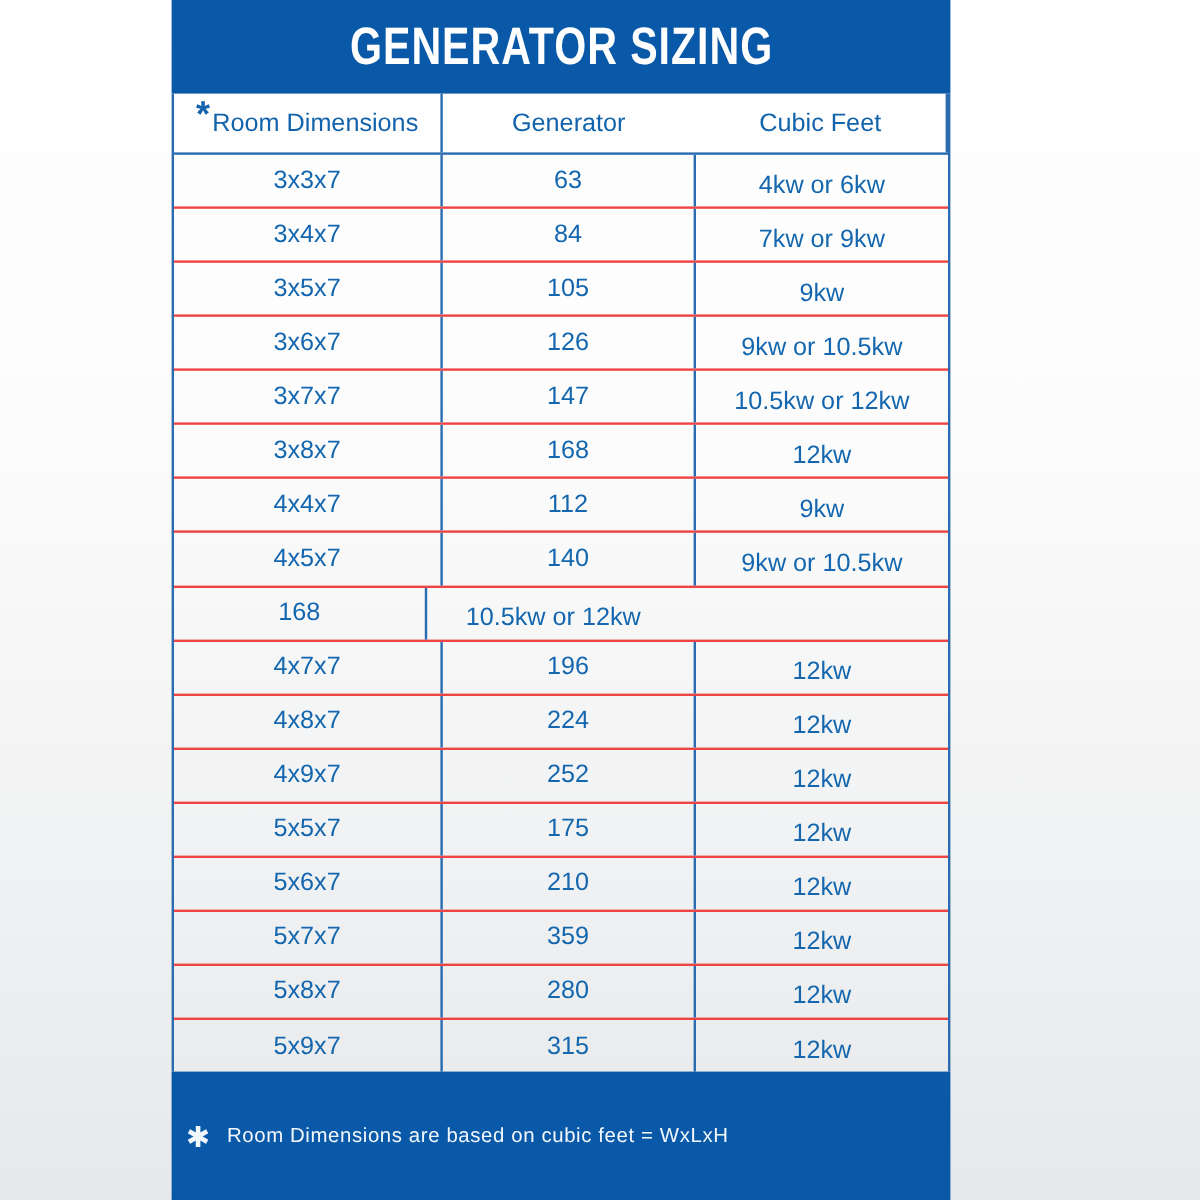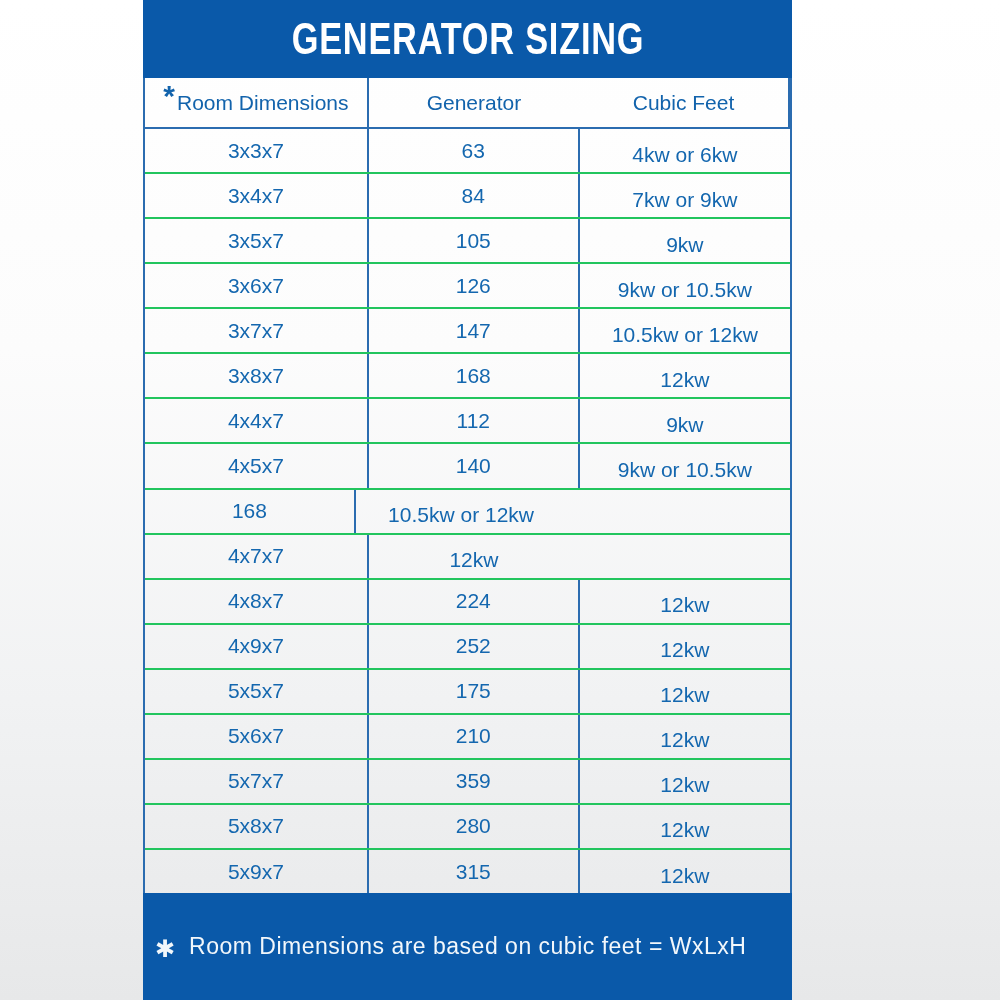--- a/index.html
+++ b/index.html
@@ -53,21 +53,21 @@
     border-bottom: 2px solid #2b6cb0;
   }
   .tbody {
     flex: 1;
     display: flex;
     flex-direction: column;
   }
   .row {
     flex: 1;
     display: flex;
-    border-bottom: 2px solid #22c55e;
+    border-bottom: 2px solid #ef4444;
   }
   .row:last-child {
     border-bottom: none;
   }
   .cell {
     display: flex;
     align-items: center;
     justify-content: center;
     color: #1467af;
     font-size: 21px;
@@ -98,21 +98,21 @@
   }
   .star-footer {
     color: #f2f7fb;
     font-size: 24px;
     margin-right: 14px;
     position: relative;
     top: 2px;
   }
   .footnote {
     color: #f2f7fb;
-    font-size: 23px;
+    font-size: 17px;
     letter-spacing: 0.5px;
   }
 </style>
 </head>
 <body>
 
 <div class="panel">
 
   <div class="title-band">
     <span class="title">GENERATOR SIZING</span>
@@ -191,20 +191,21 @@
           </div>
       </div>
         <div class="row">
         <div class="cell col-cf">168</div>
         <div class="cell col-gen">
             <span class="shifted">10.5kw or 12kw</span>
           </div>
       </div>
         <div class="row">
         <div class="cell col-dim">4x7x7</div>
+        <div class="cell col-cf">196</div>
         <div class="cell col-gen">
             <span class="shifted">12kw</span>
           </div>
       </div>
         <div class="row">
         <div class="cell col-dim">4x8x7</div>
         <div class="cell col-cf">224</div>
         <div class="cell col-gen">
             <span class="shifted">12kw</span>
           </div>

